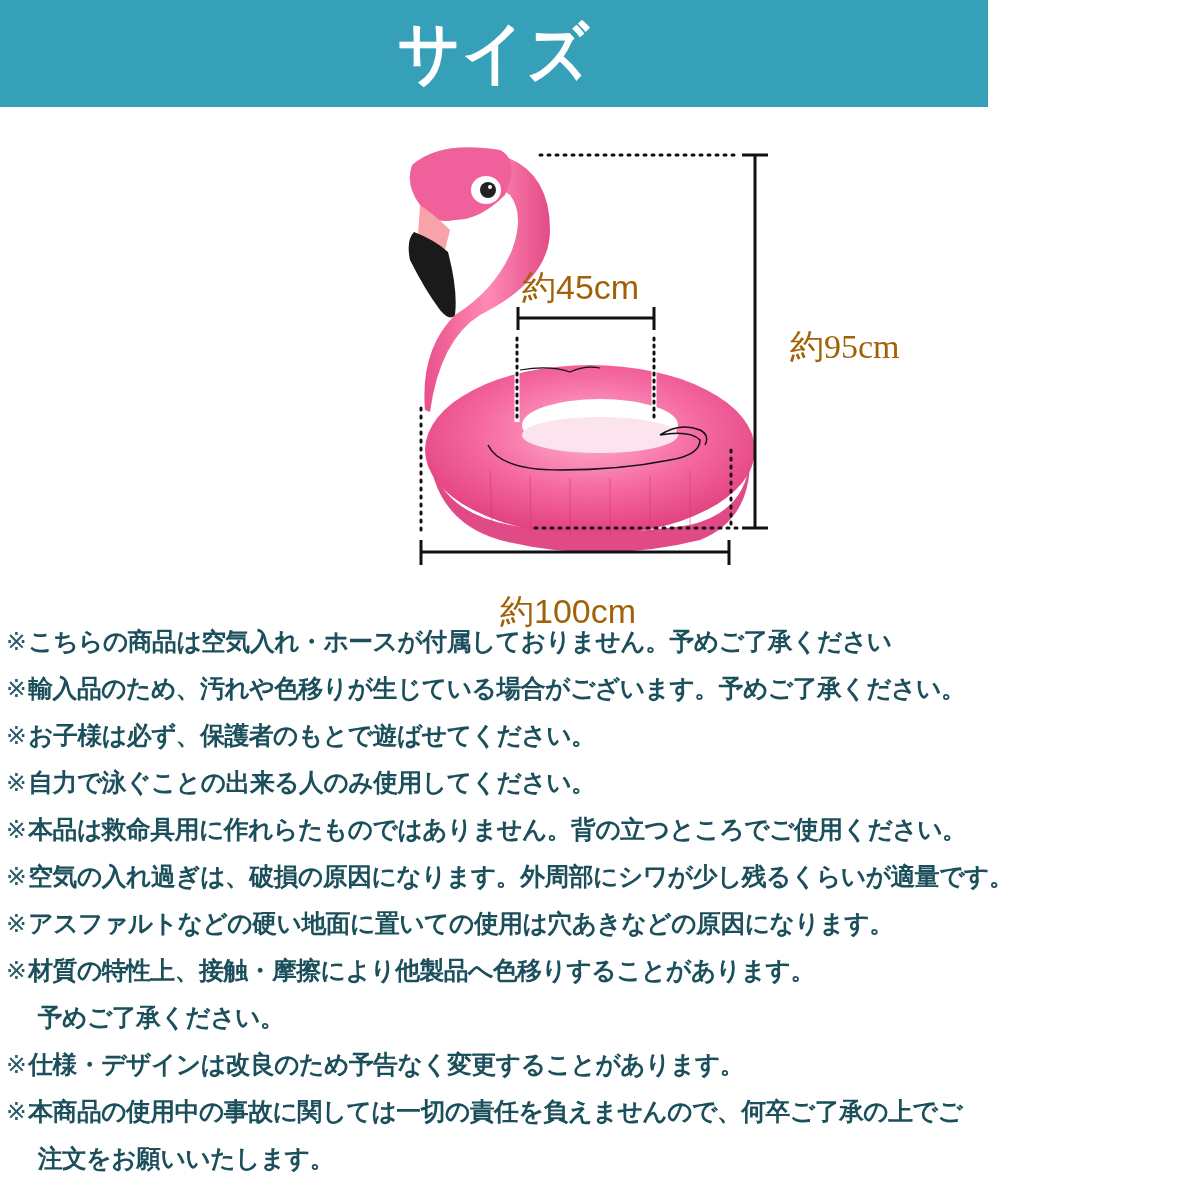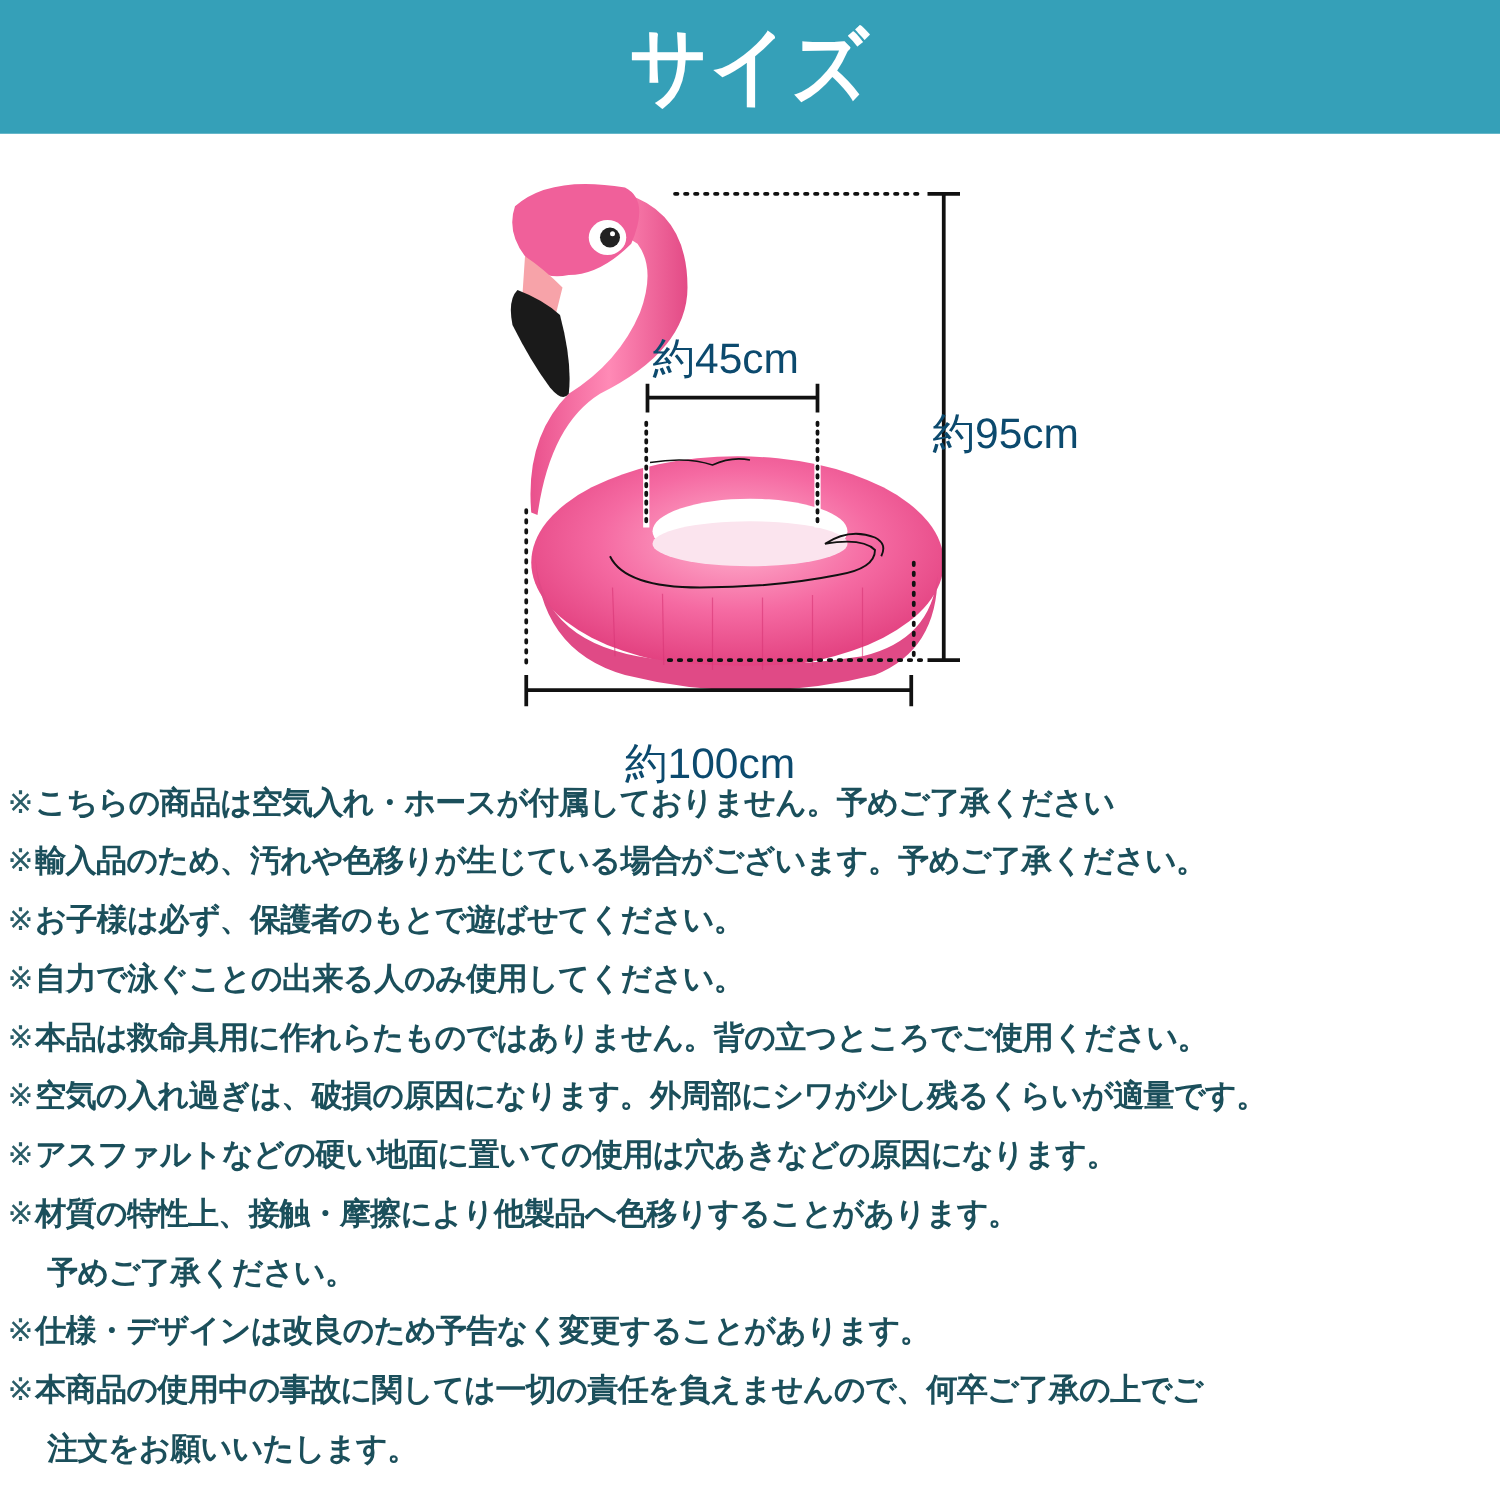--- a/index.html
+++ b/index.html
@@ -1,40 +1,40 @@
 <!DOCTYPE html>
 <html><head>
   <meta charset="utf-8">
   <style>
     * { margin: 0; padding: 0; box-sizing: border-box; }
     html, body { width: 1200px; height: 1200px; background: #ffffff; overflow: hidden; }
     body { font-family: "DejaVu Sans", "Liberation Sans", sans-serif; position: relative; }
 
     .header-band {
-      position: absolute; left: 0; top: 0; width: 1200px; height: 107px;
+      position: absolute; left: 0; top: 0; width: 988px; height: 107px;
       background: #35a0b8;
       display: flex; align-items: center; justify-content: center;
     }
     .header-title {
       color: #ffffff; font-size: 68px; font-weight: bold; letter-spacing: 2px;
       font-family: "DejaVu Sans", sans-serif;
       transform: scaleX(0.9);
     }
 
     .figure {
       position: absolute; left: 400px; top: 140px; width: 550px; height: 470px;
     }
     .figure svg { position: absolute; left: 0; top: 0; }
 
     .dim-label {
-      position: absolute; color: #0c4a6e; font-family: "Liberation Sans", sans-serif;
+      position: absolute; color: #a16207; font-family: "Liberation Sans", sans-serif;
       font-size: 34px; white-space: nowrap; line-height: 1;
     }
     .dim-45 { left: 522px; top: 270px; }
-    .dim-95 { left: 746px; top: 330px; }
+    .dim-95 { left: 790px; top: 330px; font-family: Liberation Serif, serif; }
     .dim-100 { left: 500px; top: 594px; }
 
     .notes {
       position: absolute; left: 6px; top: 618px; width: 1190px;
     }
     .note {
       color: #1b4f5b; font-size: 25px; font-weight: bold; line-height: 47px;
       white-space: nowrap; font-family: "DejaVu Sans", sans-serif;
       letter-spacing: -0.5px;
       transform-origin: left center;

